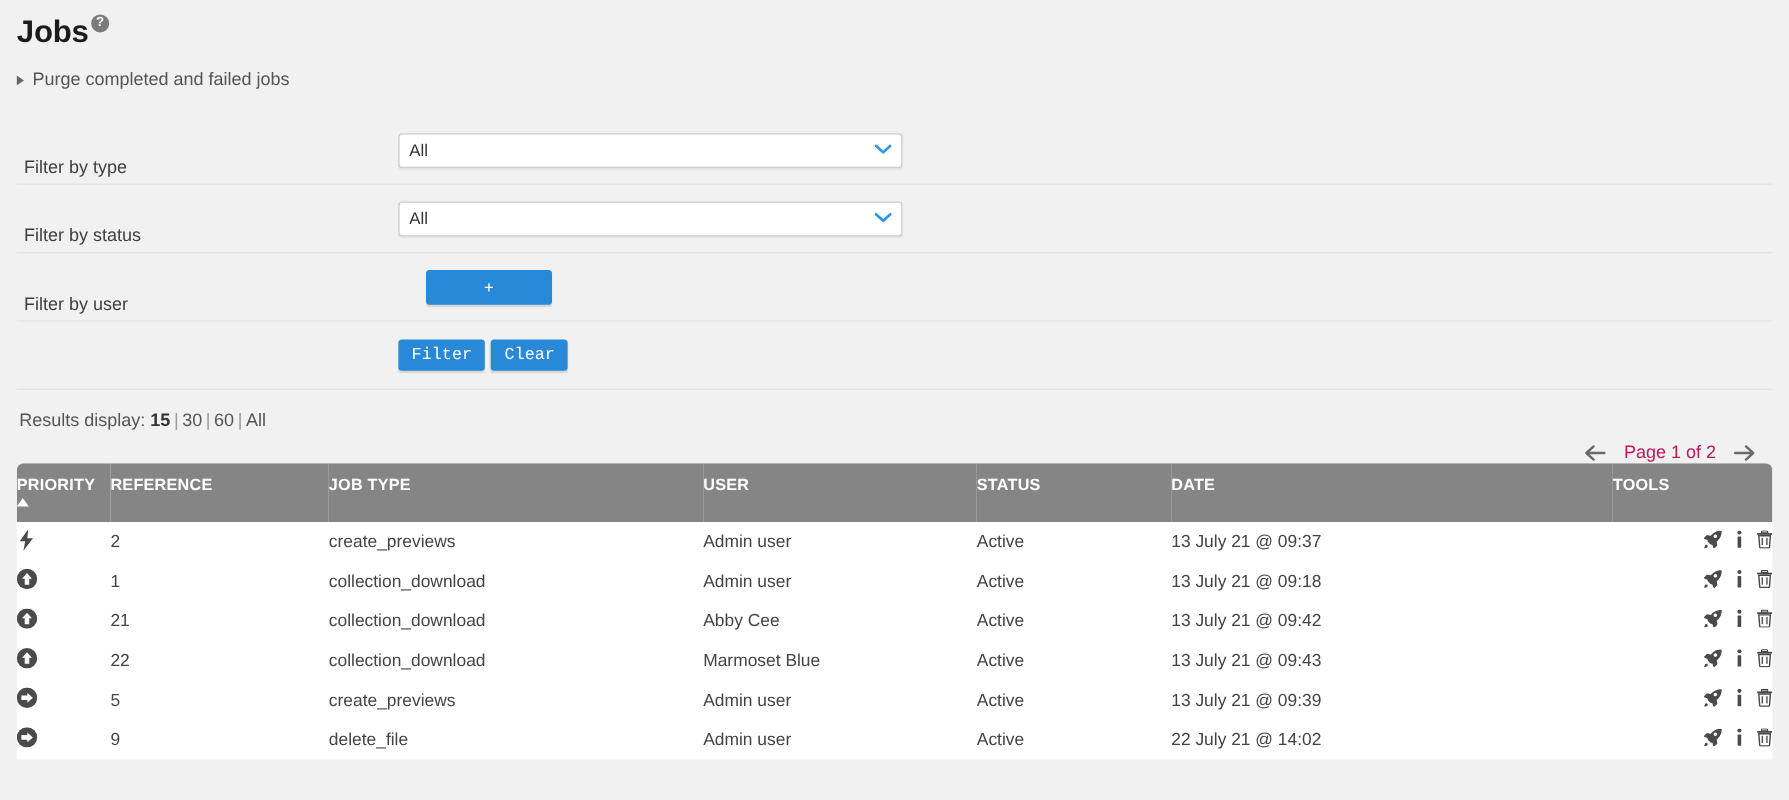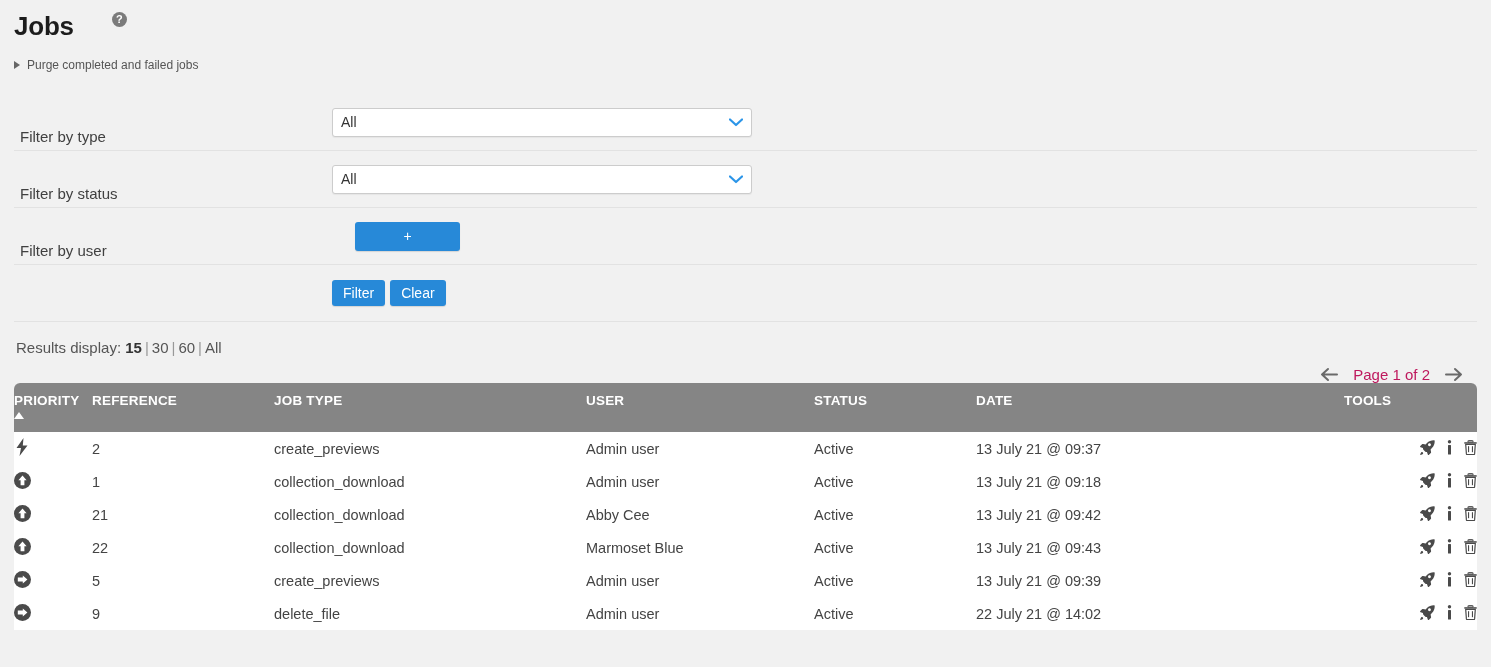--- a/index.html
+++ b/index.html
@@ -7,21 +7,21 @@
     margin: 0; padding: 0;
     width: 1491px; height: 667px;
     background: #f1f1f1;
     font-family: "Liberation Sans", sans-serif;
     color: #333;
     overflow: hidden;
   }
   .page { position: relative; width: 1491px; height: 667px; padding: 0 14px; }
 
   
-  .title-row { display: flex; align-items: flex-start; padding-top: 10px; gap: 36px; }
+  .title-row { display: flex; align-items: flex-start; padding-top: 10px; }
   h1.page-title {
     font-size: 26px; font-weight: bold; margin: 0; color: #1c1c1c;
     letter-spacing: -0.2px; line-height: 32px;
   }
   .help-icon {
     display: inline-flex; align-items: center; justify-content: center;
     width: 15px; height: 15px; border-radius: 50%;
     background: #7b7b7b; color: #fff;
     font-size: 11px; font-weight: bold; line-height: 1;
     margin-left: 2px; margin-top: 2px; cursor: pointer;
@@ -30,21 +30,21 @@
 
   
   .purge-row { margin-top: 16px; display: flex; align-items: center; }
   .tri-right {
     width: 0; height: 0;
     border-left: 6px solid #666;
     border-top: 4.5px solid transparent;
     border-bottom: 4.5px solid transparent;
     margin-right: 7px;
   }
-  .purge-label { font-size: 12px; color: #555; cursor: pointer; }
+  .purge-label { font-size: 15px; color: #555; cursor: pointer; }
 
   
   .filters { margin-top: 22px; }
   .filter-row {
     display: flex; align-items: center;
     height: 57px;
     border-bottom: 1px solid #e2e2e2;
   }
   .filter-row:first-child { border-top: none; }
   .filter-label {
@@ -86,21 +86,21 @@
 
   
   .actions {
     height: 57px; display: flex; align-items: center;
     padding-left: 318px; border-bottom: 1px solid #e2e2e2;
   }
   .btn {
     background: #2789d8; border: none; border-radius: 3px;
     color: #fff; font-size: 14px; cursor: pointer;
     padding: 5px 11px; margin-right: 5px;
-    font-family: Liberation Sans, sans-serif;
+    font-family: Liberation Mono, monospace;
     box-shadow: 0 1px 1px rgba(0,0,0,.12);
   }
 
   
   .results-row { margin-top: 17px; font-size: 15px; color: #555; padding-left: 2px; }
   .results-row .sep { color: #999; margin: 0 3px; }
   .results-row a { color: #555; text-decoration: none; cursor: pointer; }
   .results-row .current { font-weight: bold; color: #333; }
 
   

